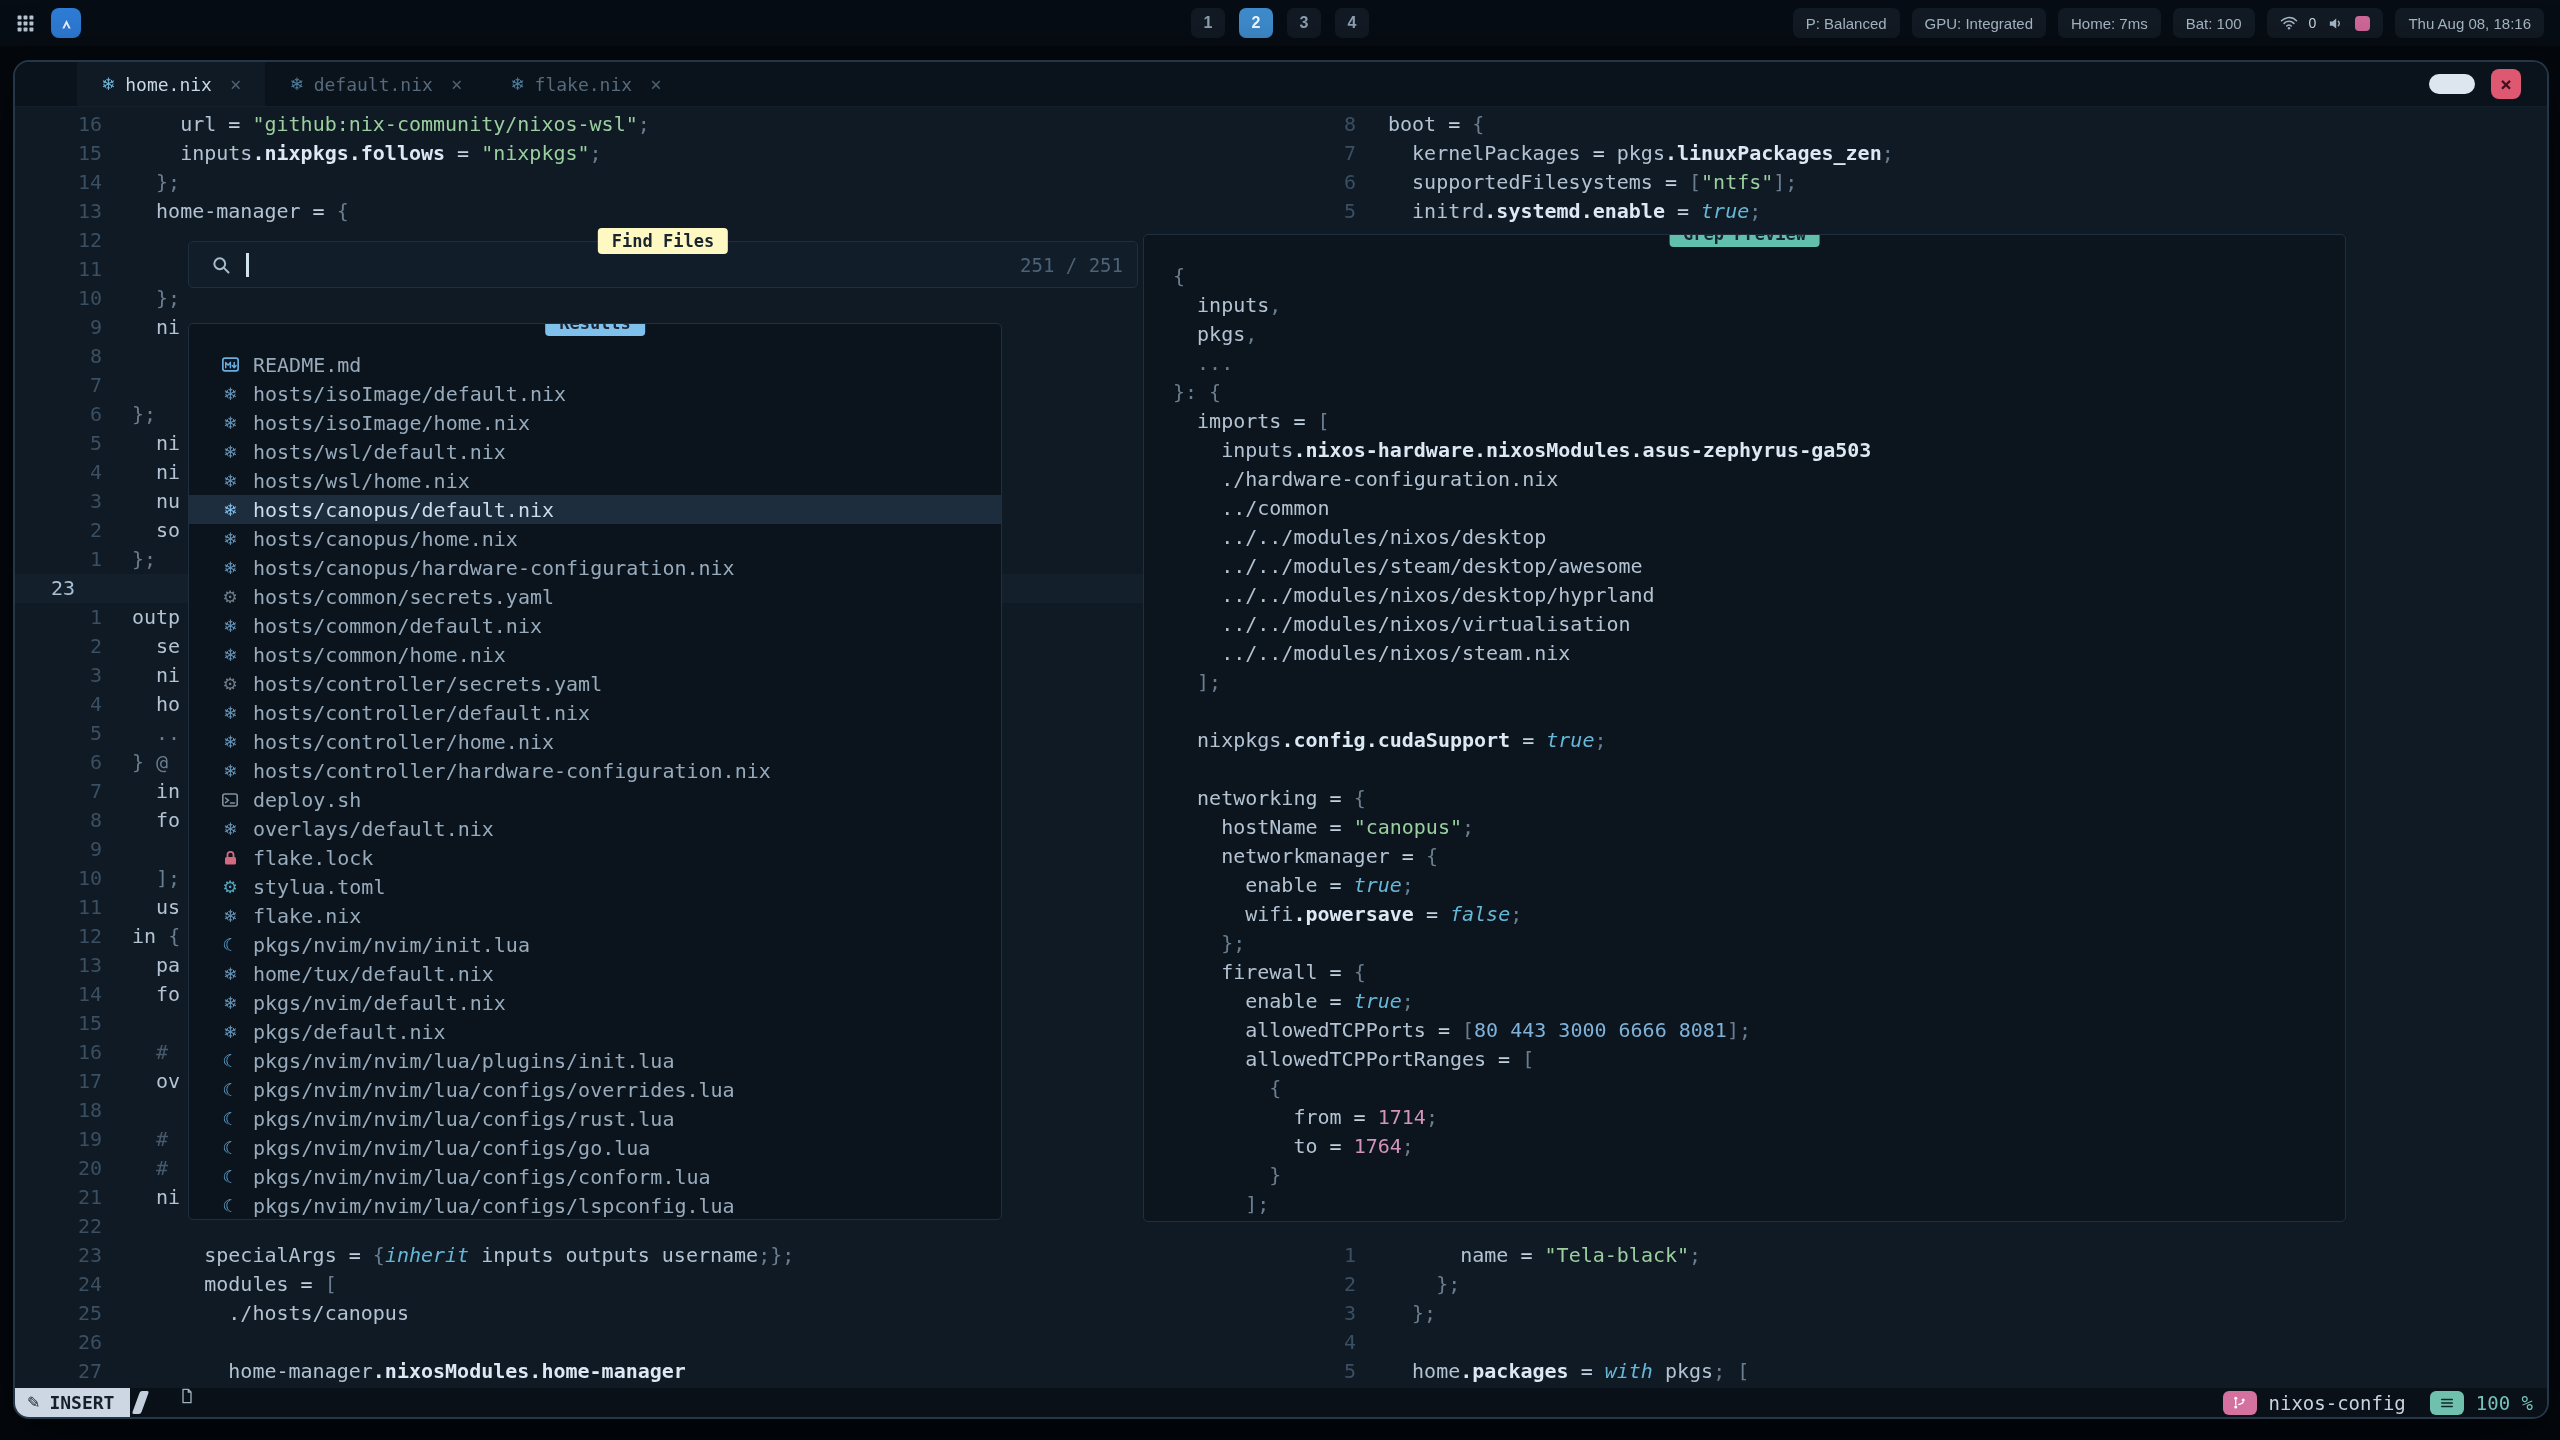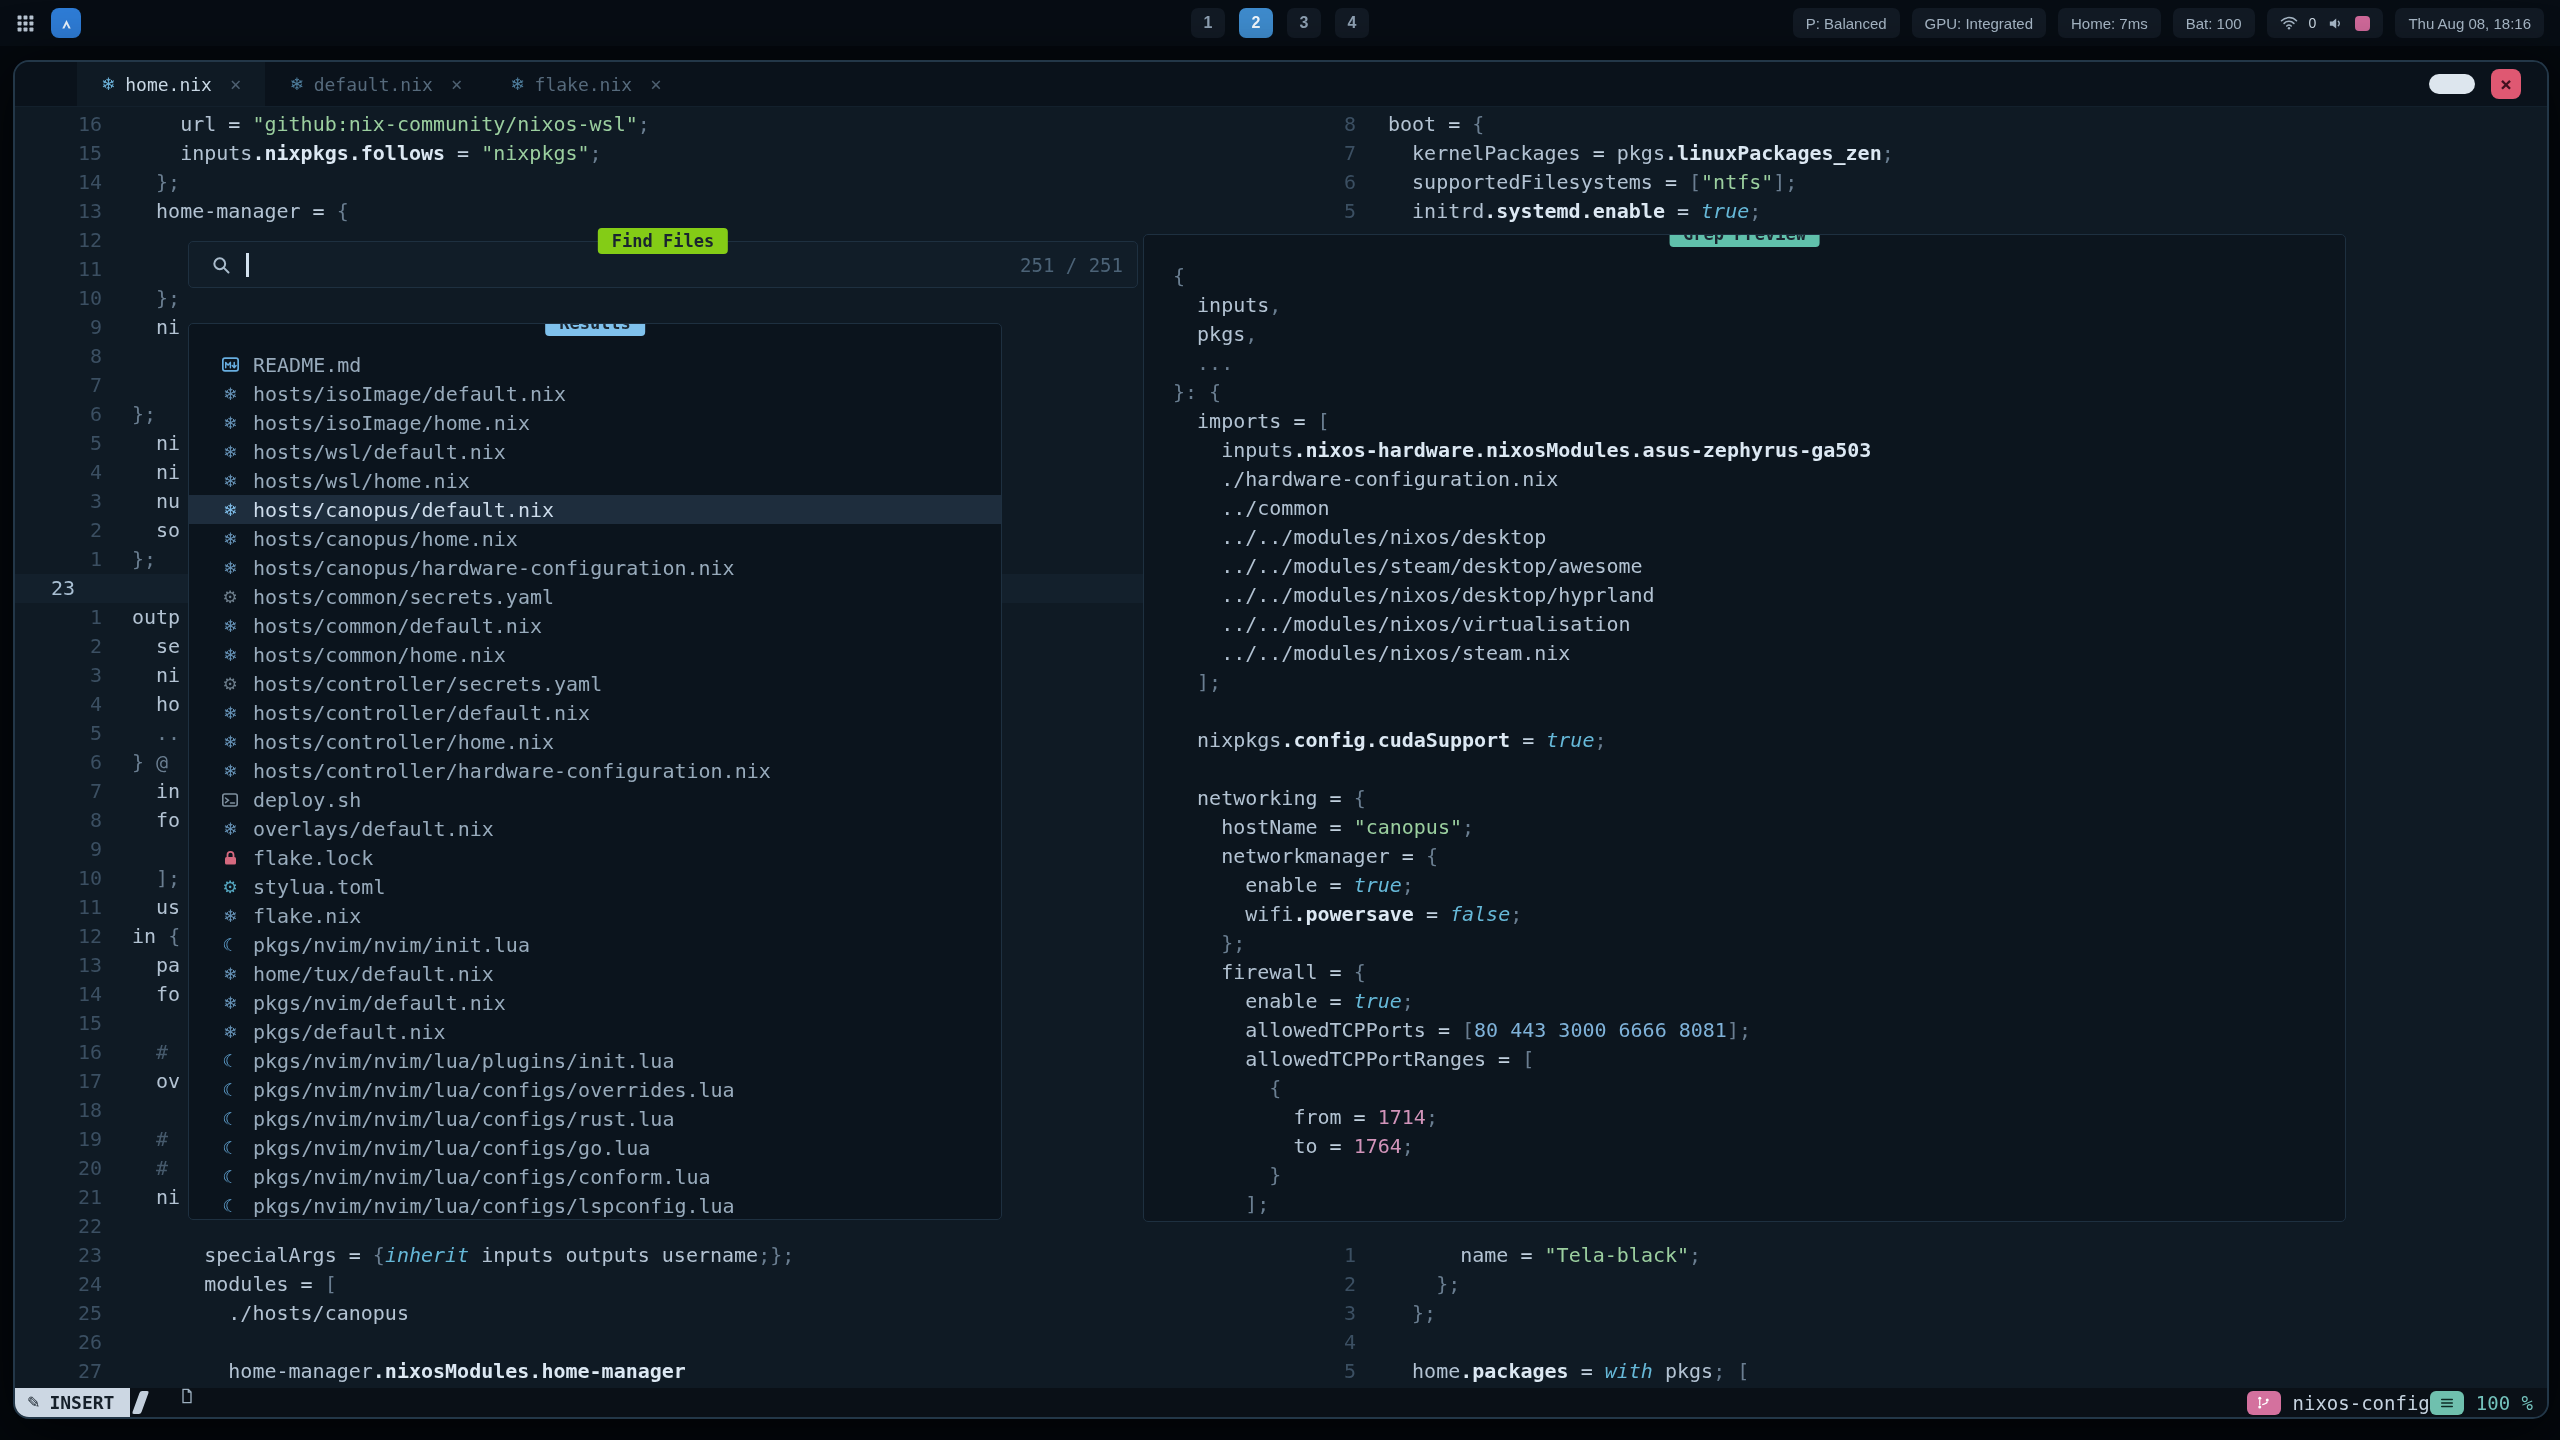--- a/index.html
+++ b/index.html
@@ -58,21 +58,21 @@
   .sg-b{color:#dce8f3;font-weight:700;}
   .sg-n{color:#7fb2d9;}
   .sg-n2{color:#d294ba;}
   .sg-c{color:#465a6c;}
   
   .float{position:absolute;background:#0b141d;border:1.5px solid #1e3040;border-radius:5px;box-sizing:border-box;}
   .float-title{position:absolute;top:-14px;left:50%;transform:translateX(-50%);
                padding:3px 14px;border-radius:4px;font-size:17px;font-weight:600;color:#1a2530;white-space:nowrap;}
   .prompt{left:173px;top:134px;width:950px;height:47px;background:#111d28;
           display:flex;align-items:center;padding:0 14px 0 22px;}
-  .prompt .float-title{background:#84cc16;}
+  .prompt .float-title{background:#fef9c3;}
   .searchicon{color:#a9bbcb;display:flex;}
   .caret{width:3px;height:24px;background:#d3e2ef;margin-left:15px;animation:blink 1s steps(1) infinite;}
   @keyframes blink{50%{opacity:0;}}
   .count{margin-left:auto;color:#4c6377;font-size:19px;}
   .results{left:173px;top:216px;width:814px;height:897px;padding-top:26px;overflow:hidden;}
   .results .float-title{background:#7fc1ec;}
   .rrow{height:29px;display:flex;align-items:center;padding-left:30px;font-size:20px;color:#98abbc;white-space:pre;}
   .rrow.selected{background:#1e2d3d;color:#cddceb;}
   .ficon{width:22px;margin-right:12px;display:flex;justify-content:center;align-items:center;
          font-family:"DejaVu Sans",sans-serif;font-size:17px;}
@@ -91,21 +91,21 @@
   .statusline{height:29px;flex:0 0 auto;background:#0a1017;display:flex;align-items:stretch;font-size:18px;}
   .mode{display:flex;align-items:center;gap:9px;background:#ccd7e3;color:#16202a;
         font-weight:700;padding:0 16px 0 12px;}
   .pencil{font-family:"DejaVu Sans",sans-serif;font-size:16px;}
   .slash{width:9px;margin:3px 14px 3px 6px;background:#c3cfdc;transform:skewX(-20deg);border-radius:2px;}
   .buffer{display:flex;align-items:center;gap:9px;color:#8ba0b2;flex-direction:column;}
   .buffer svg{display:block;color:#9db0c0;}
   .sl-right{margin-left:auto;display:flex;align-items:center;padding-right:14px;}
   .repo-chip{width:34px;height:24px;border-radius:6px;background:#d4719e;color:#ffffff;
              display:flex;align-items:center;justify-content:center;margin-right:12px;}
-  .repo{color:#c6d3e0;font-size:19px;}
+  .repo{color:#c6d3e0;margin-right:24px;font-size:19px;}
   .pct-chip{width:34px;height:24px;border-radius:6px;background:#6fc0ae;color:#0d2a24;
             display:flex;align-items:center;justify-content:center;margin-right:12px;}
   .pct{color:#74c3bd;font-size:19px;}
 </style>
 </head>
 <body>
 
 <div class="screen">
 
   <div class="topbar">

